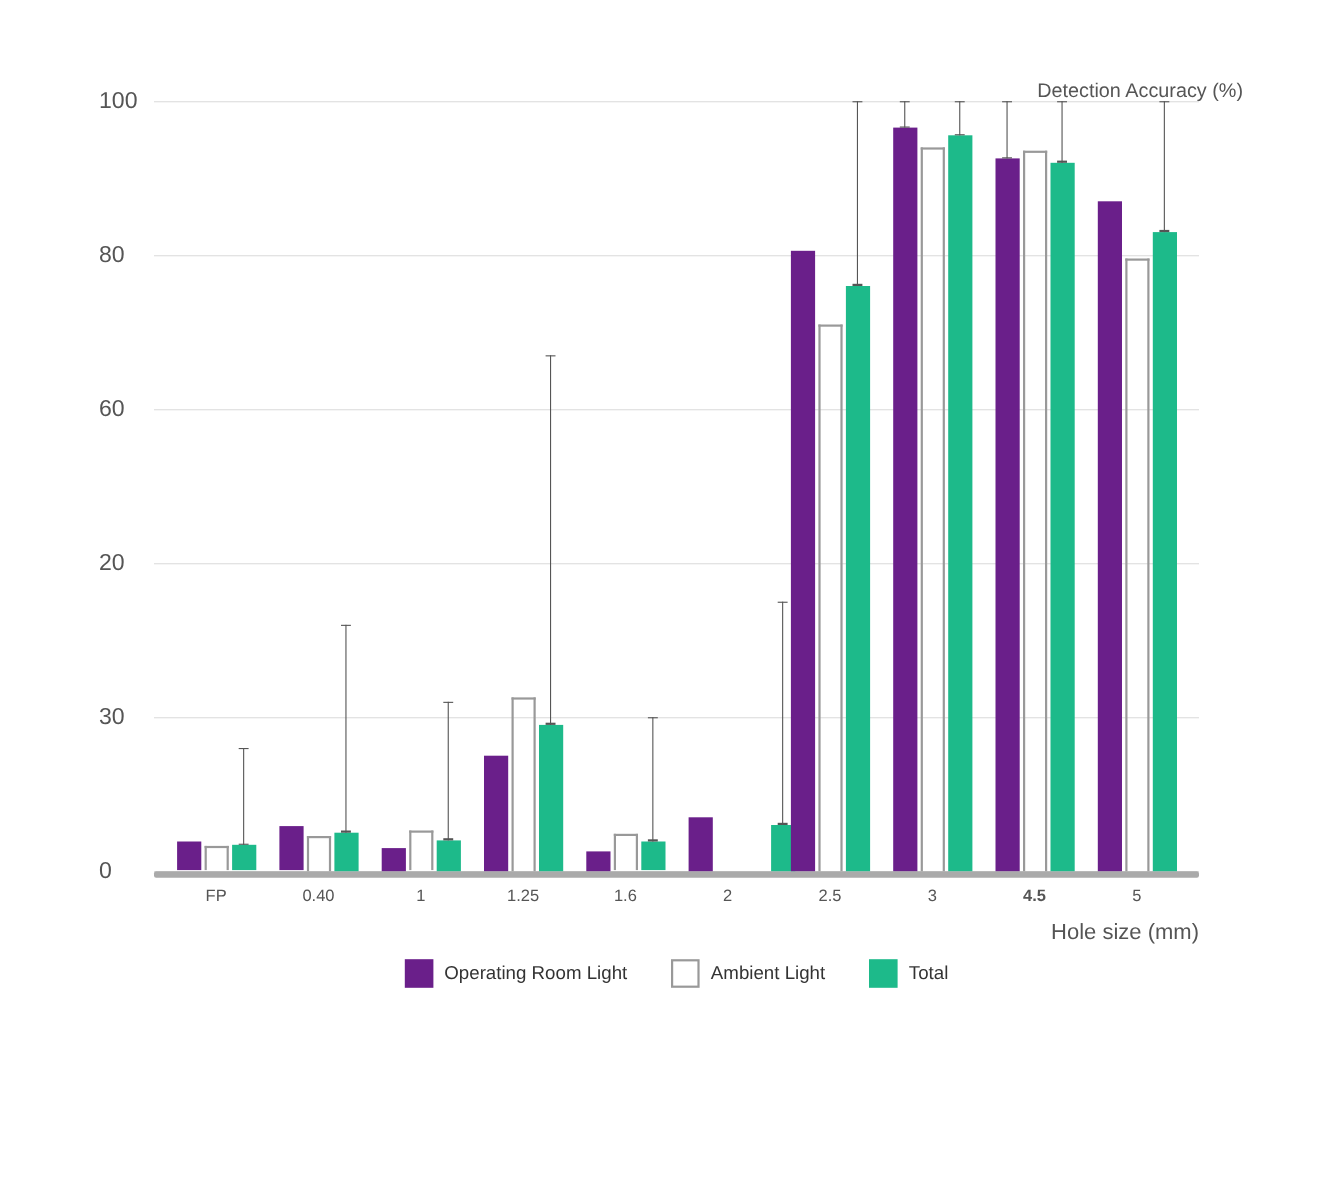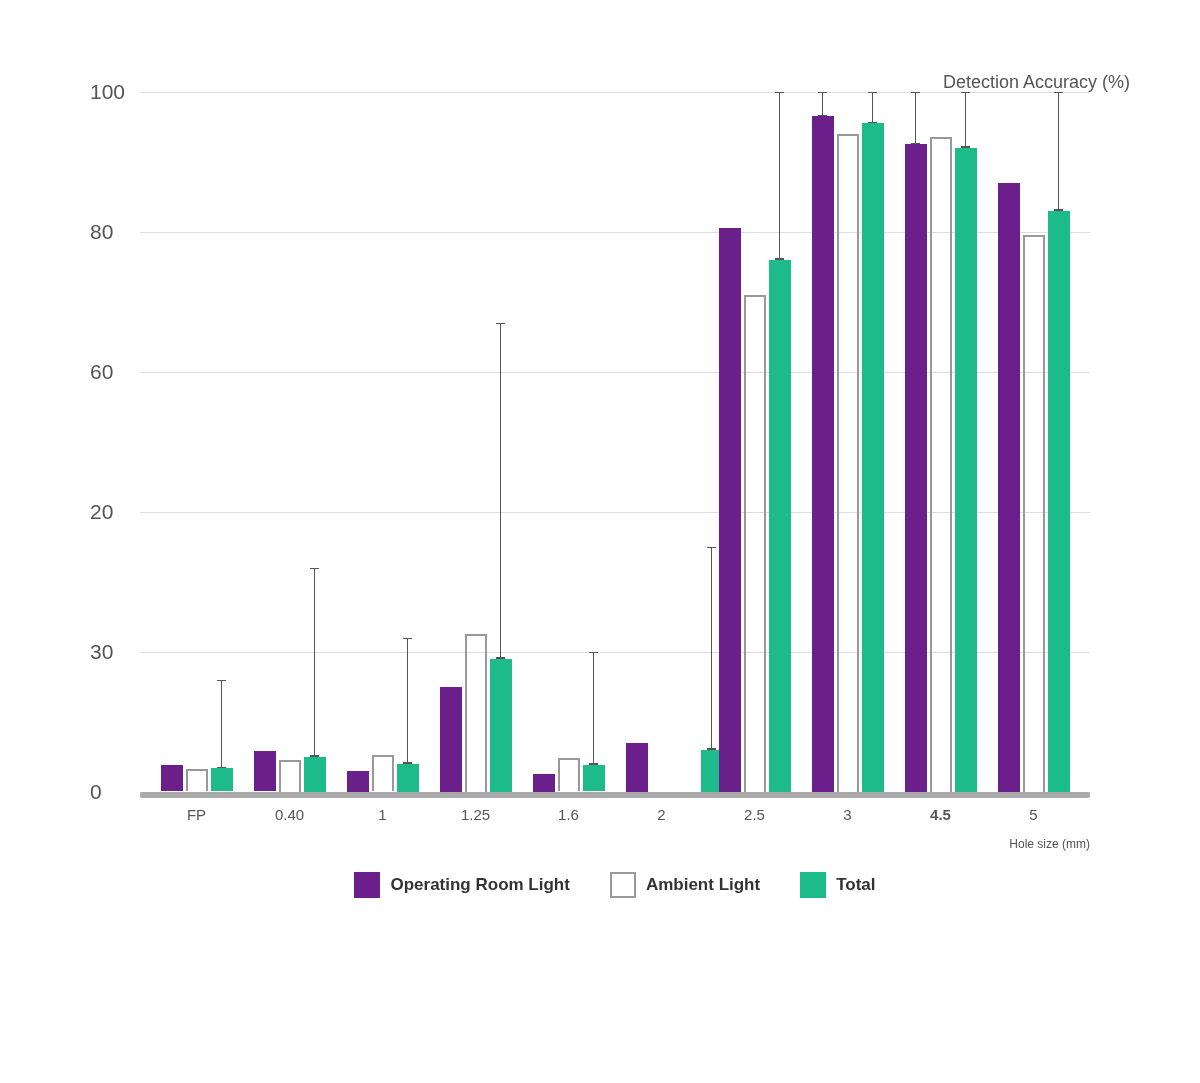--- a/index.html
+++ b/index.html
@@ -57,39 +57,38 @@
       color: #555;
       text-align: center;
       transform: translateX(-50%);
       left: 50%;
       white-space: nowrap;
     }
     .x-axis-label {
       position: absolute;
       bottom: -65px;
       right: 0;
-      font-size: 12px;
+      font-size: 20px;
       color: #555;
       text-align: right;
     }
     .baseline {
       position: absolute;
       bottom: 0;
       left: 0;
       right: 0;
       height: 6px;
       background: #aaa;
       border-radius: 2px;
     }
     .legend {
       display: flex;
       align-items: center;
       gap: 40px;
       margin-top: 20px;
-      font-weight: bold;
     }
     .legend-item {
       display: flex;
       align-items: center;
       gap: 10px;
       font-size: 17px;
       color: #333;
     }
     .legend-swatch {
       width: 26px;

